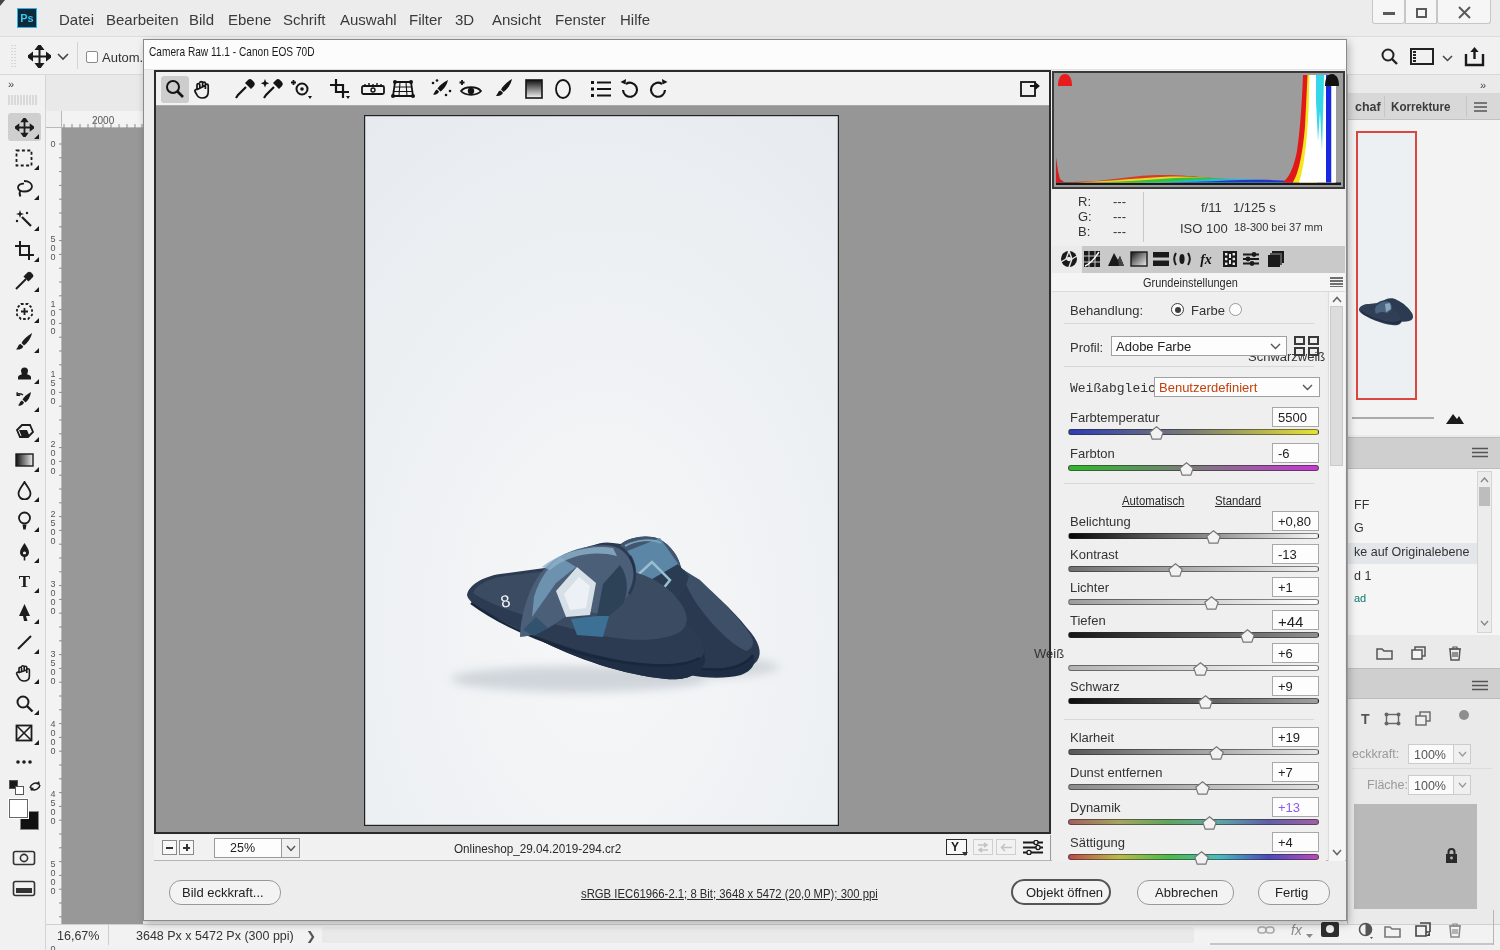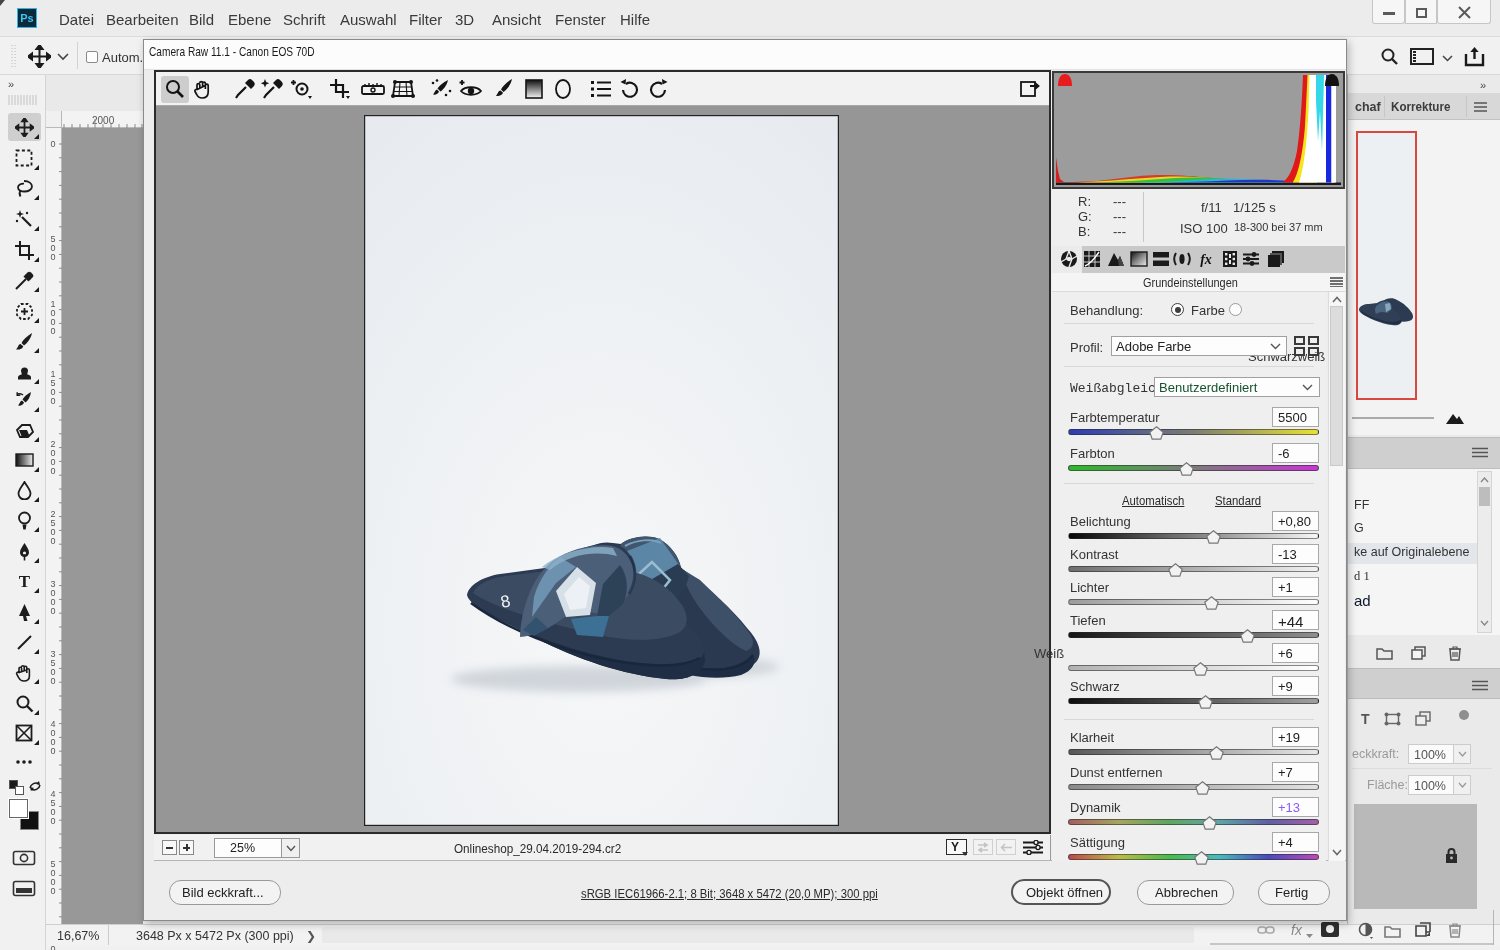--- a/index.html
+++ b/index.html
@@ -397,22 +397,22 @@
       <g stroke="#555" stroke-width="1.6">
         <path d="M0 1.5h16M0 5.5h16M0 9.5h16"></path>
       </g>
     </svg>
 
 <div class="abs" style="left:1348px;top:469px;width:152px;height:166px;background:#f5f5f5;"></div>
 <div class="txt" style="left:1354px;top:498px;font-size:12.5px;color:#333;">FF</div>
 <div class="txt" style="left:1354px;top:521px;font-size:12.5px;color:#333;">G</div>
 <div class="abs" style="left:1348px;top:543px;width:129px;height:21px;background:#e3e6ea;"></div>
 <div class="txt" style="left:1354px;top:545px;font-size:12.5px;color:#333;">ke auf Originalebene</div>
-<div class="txt" style="left:1354px;top:569px;font-size:12.5px;color:#333;font-family:Liberation Serif, serif;">d 1</div>
-<div class="txt" style="left:1354px;top:592px;font-size:15px;color:#0f172a;">ad</div>
+<div class="txt" style="left:1354px;top:569px;font-size:12.5px;color:#333;">d 1</div>
+<div class="txt" style="left:1354px;top:592px;font-size:11px;color:#0f766e;">ad</div>
 
 <div class="abs" style="left:1477px;top:471px;width:15px;height:162px;background:#ececec;border:1px solid #d5d5d5;"></div>
 <svg class="abs" style="left:1480px;top:477px;" width="9" height="6">
       <path d="M1 5 L4.5 1 L8 5" stroke="#888" stroke-width="1.4" fill="none"></path>
     </svg>
 <div class="abs" style="left:1479px;top:487px;width:11px;height:19px;background:#bdbdbd;"></div>
 <svg class="abs" style="left:1480px;top:620px;" width="9" height="6">
       <path d="M1 1 L4.5 5 L8 1" stroke="#888" stroke-width="1.4" fill="none"></path>
     </svg>
 
@@ -855,21 +855,21 @@
         <g fill="none" stroke="#3a3a3a" stroke-width="2">
           <rect x="1" y="1" width="9" height="7"></rect>
           <rect x="15" y="1" width="9" height="7"></rect>
           <rect x="1" y="12" width="9" height="7"></rect>
           <rect x="15" y="12" width="9" height="7"></rect>
         </g>
       </svg>
       <div class="abs" style="left:1064px;top:366px;width:250px;height:1px;background:#d8d8d8;"></div>
       <div class="txt" style="left:1070px;top:381px;font-size:13px;color:#333;font-family:Liberation Mono, monospace;">Weißabgleich:</div>
       <div class="abs" style="left:1154px;top:377px;width:166px;height:20px;background:#fdfdfd;border:1px solid #a0a0a0;"></div>
-      <div class="txt" style="left:1159px;top:380px;font-size:13px;color:#14532d;">Benutzerdefiniert</div>
+      <div class="txt" style="left:1159px;top:380px;font-size:13px;color:#c2410c;">Benutzerdefiniert</div>
       <svg class="abs" style="left:1302px;top:384px;" width="11" height="7">
         <path d="M1 1 L5.5 5.5 L10 1" stroke="#555" stroke-width="1.4" fill="none"></path>
       </svg>
       <div class="txt" style="left:1070px;top:410px;font-size:13px;color:#333;">Farbtemperatur</div>
       <div class="abs" style="left:1272px;top:407px;width:47px;height:20px;background:#fdfdfd;border:1px solid #a8a8a8;"></div>
       <div class="txt" style="left:1278px;top:410px;font-size:13px;color:#222;">5500</div>
       <div class="abs" style="left:1068px;top:428.5px;width:251px;height:6px;border-radius:3px;background:linear-gradient(to right,#2c3cb4,#7c7e72,#e8e135);border:1px solid rgba(40,40,40,0.55);"></div>
       <svg class="abs" style="left:1149.354px;top:425.5px;" width="15" height="14" viewBox="0 0 15 14">
         <path d="M7.5 0.8 L14.2 6.2 L11.8 13.2 L3.2 13.2 L0.8 6.2 Z" fill="#f2f2f2" stroke="#777" stroke-width="1.2"></path>
       </svg>

